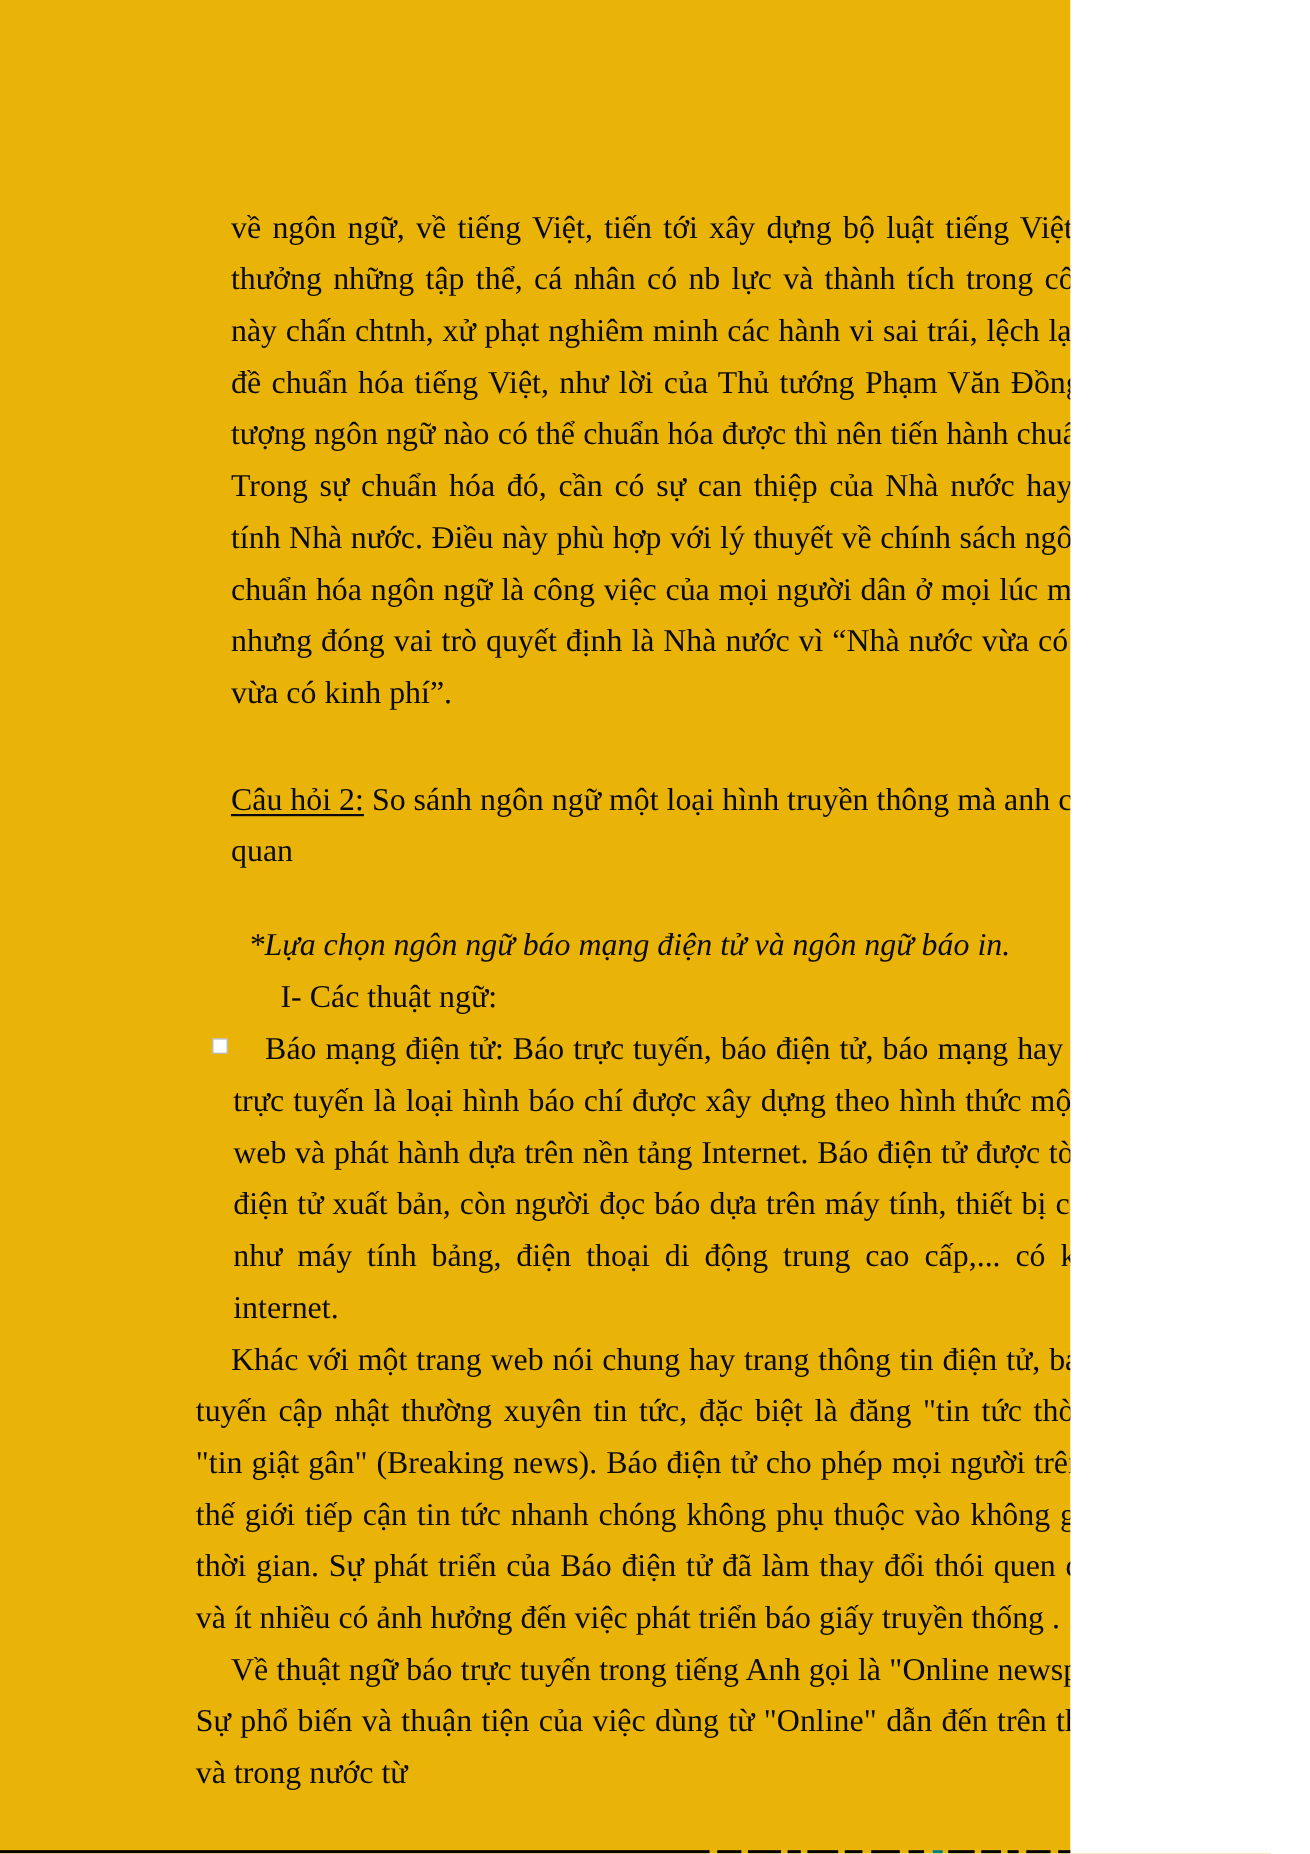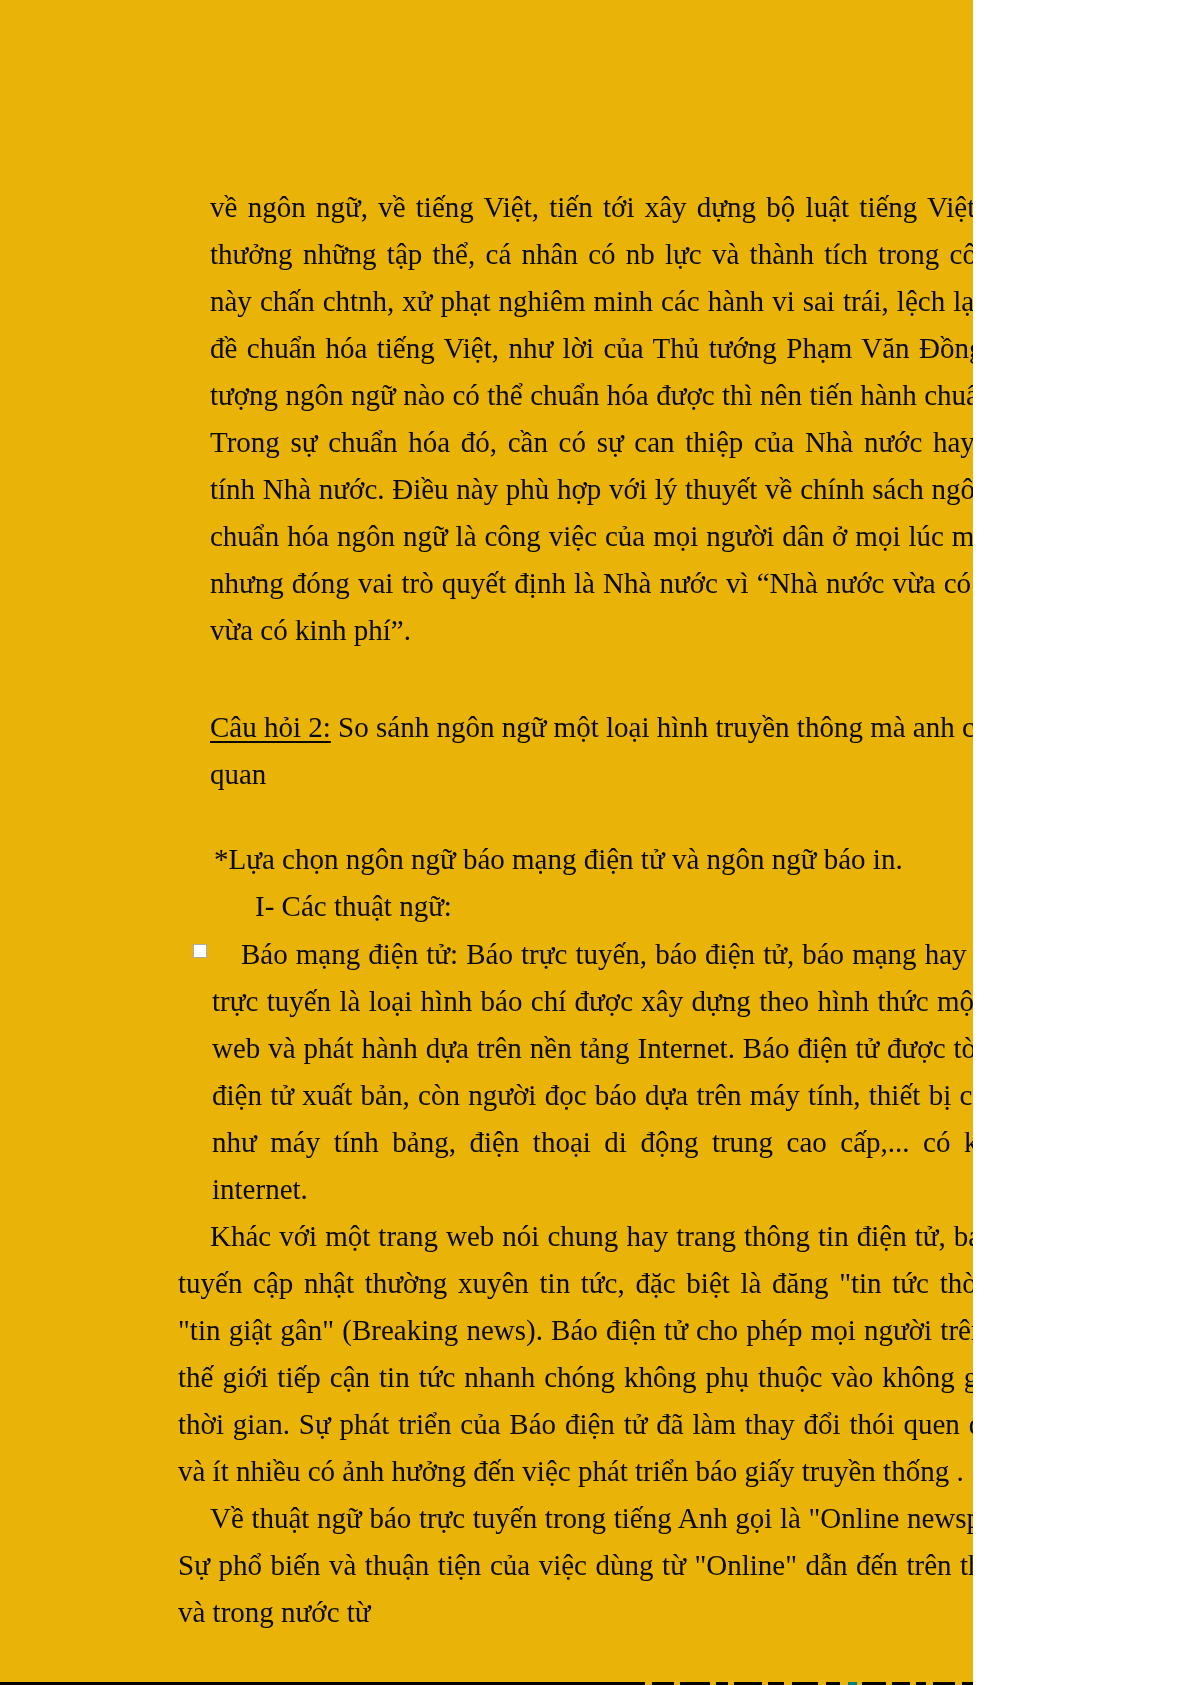--- a/index.html
+++ b/index.html
@@ -17,21 +17,21 @@
     position:absolute;
     left:178px; top:184px;
     width:872px;
   }
   p { margin:0; padding:0; }
   .justify { text-align:justify; text-justify:inter-word; }
   .para-1 { margin-left:32px; }
   .question { margin-left:32px; margin-top:50px; }
   .q-line { display:block; }
   .u { text-decoration:underline; text-underline-offset:4px; }
-  .note { margin-left:36px; margin-top:38px; }
+  .note { margin-left:48px; margin-top:38px;font-style:italic; }
   .heading { margin-left:77px; }
   .bullet-para { position:relative; margin-left:34px; margin-top:1px; text-indent:29px; }
   .bullet-box {
     position:absolute; left:-19px; top:13px;
     width:12px; height:12px;
     border:1.5px solid #ababab;
     background:#ffffff;
     text-indent:0;
   }
   .para-hang { text-indent:32px; }

